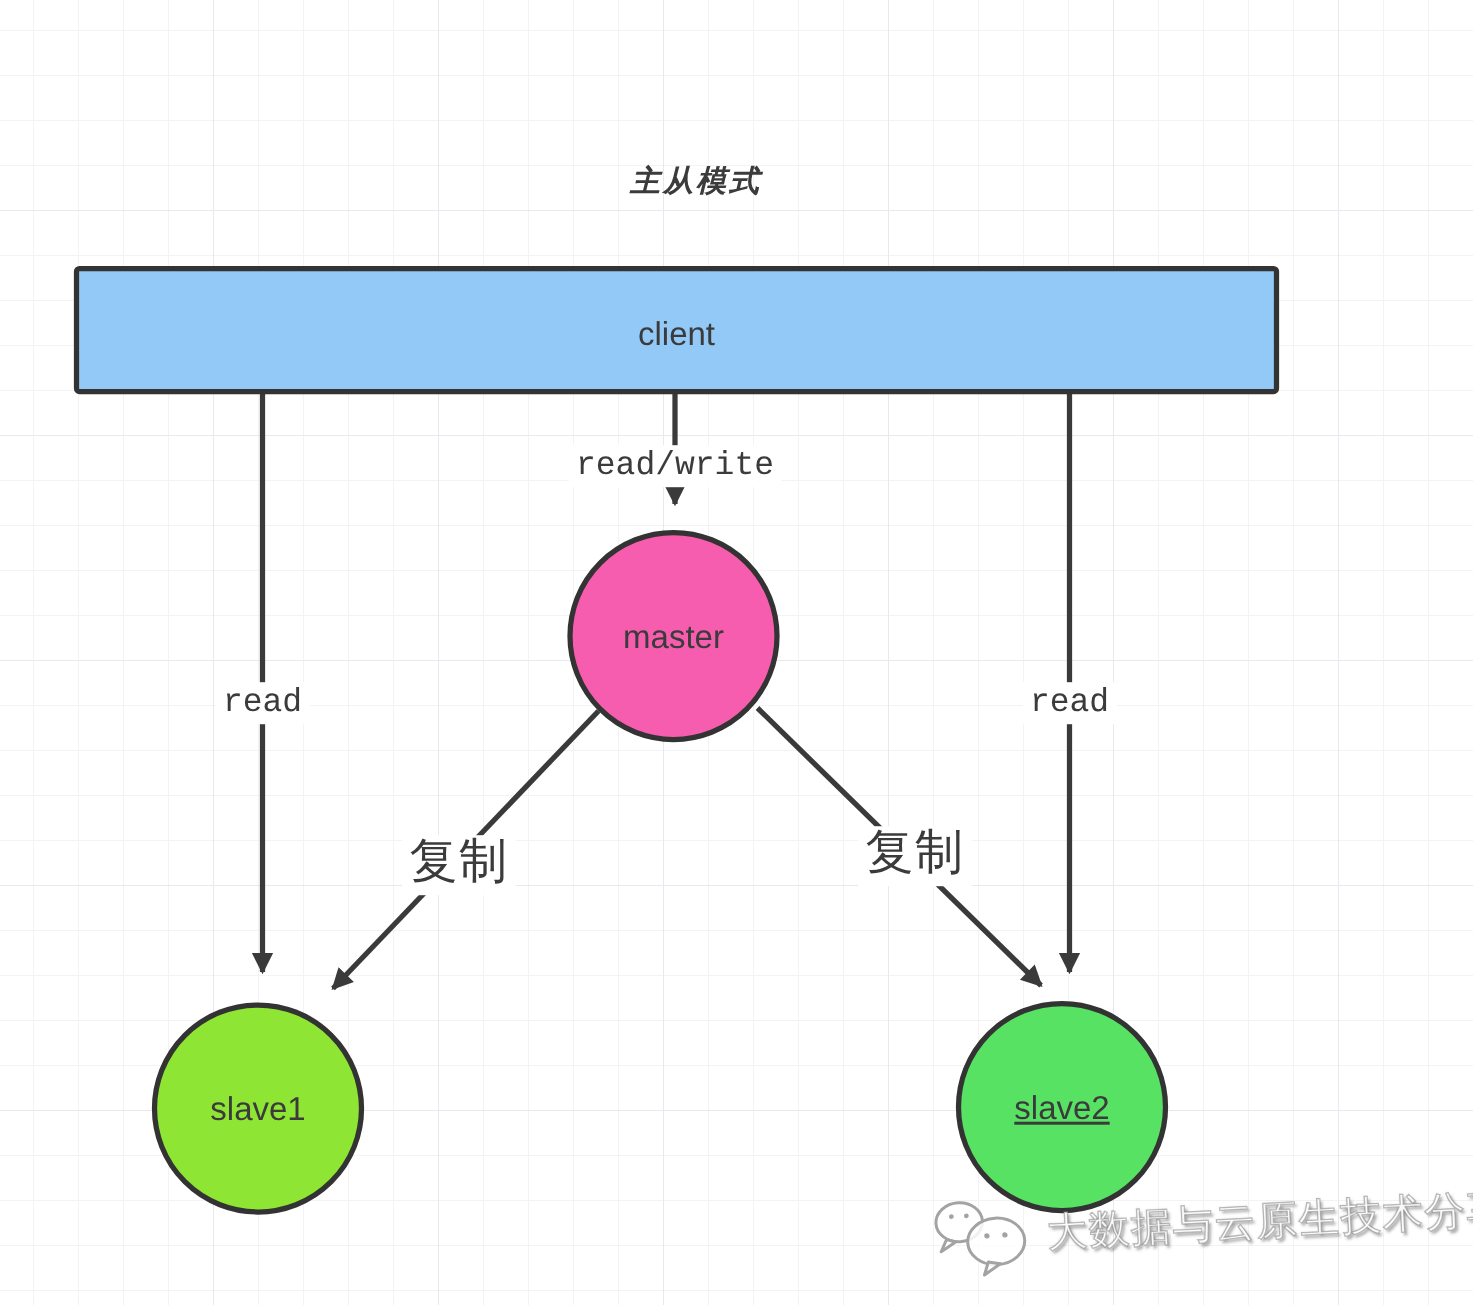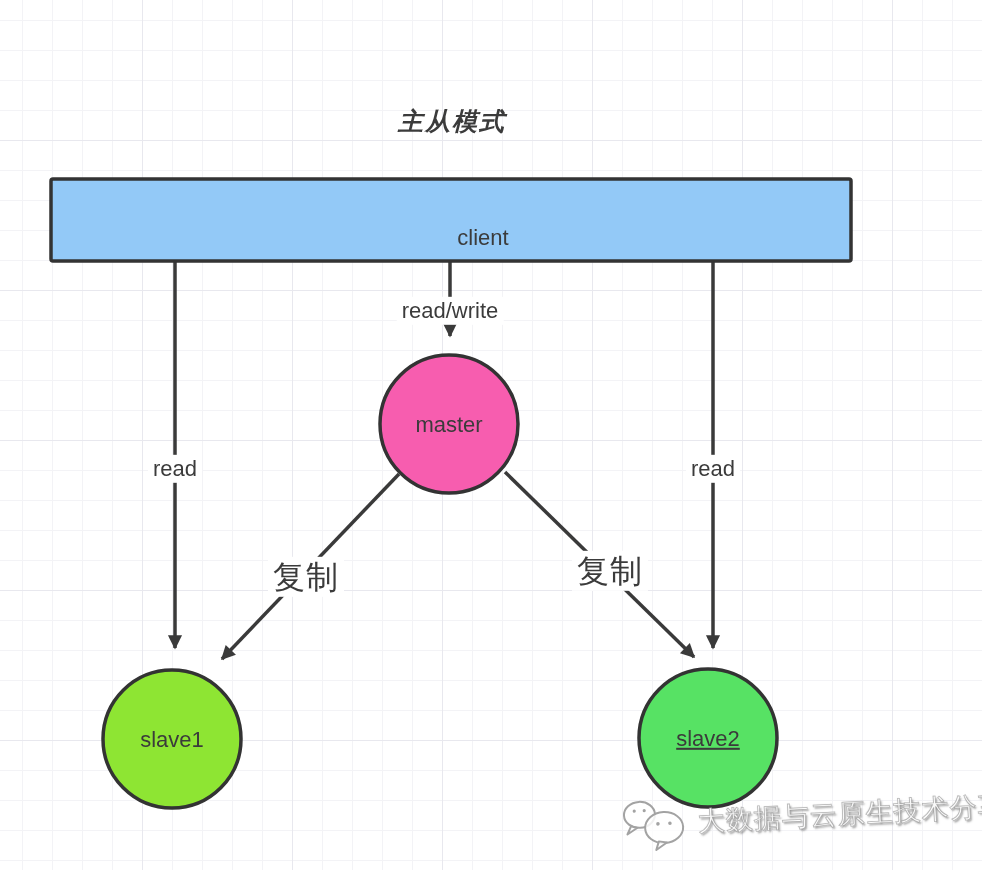--- a/index.html
+++ b/index.html
@@ -32,28 +32,30 @@
 
   .label {
     position: absolute;
     transform: translate(-50%, -50%);
     color: #3B3B3B;
     font-size: 22px;
     white-space: nowrap;
     line-height: 1.2;
   }
   .diagram-title {
-    font-size: 25px;
+    font-size: 20px;
     font-weight: bold;
     font-style: italic;
     letter-spacing: 2px;
+    margin-left: 12px;
   }
   .edge-label {
     background: #ffffff;
     padding: 1px 5px;
+    font-family: Liberation Mono, monospace;
   }
   .edge-label.cn { font-size: 32px; letter-spacing: 1px; }
 
   .node-label { font-size: 22px; }
 
   .watermark {
     position: absolute;
     left: 618px;
     top: 798px;
     display: flex;
@@ -93,21 +95,21 @@
     <line class="edge" x1="505" y1="472" x2="694" y2="657" marker-end="url(#arrowhead)"></line>
 
     <rect class="shape" x="51" y="179" width="800" height="82" rx="2" fill="#93C9F7"></rect>
     <circle class="shape" cx="449" cy="424" r="69" fill="#F75DAF"></circle>
     <circle class="shape" cx="172" cy="739" r="69" fill="#8EE533"></circle>
     <circle class="shape" cx="708" cy="738" r="69" fill="#57E264"></circle>
   </svg>
 
   <div class="label diagram-title" style="left:452px; top:121px;">主从模式</div>
 
-  <div class="label node-label" style="left:451px; top:238px;margin-left:32px;">client</div>
+  <div class="label node-label" style="left:451px; top:223px;">client</div>
   <div class="label node-label" style="left:449px; top:425px;text-align:right;">master</div>
   <div class="label node-label" style="left:172px; top:740px;">slave1</div>
   <div class="label node-label" style="left:708px; top:739px;text-decoration:underline;">slave2</div>
 
   <div class="label edge-label" style="left:450px; top:311px;">read/write</div>
   <div class="label edge-label" style="left:175px; top:469px;">read</div>
   <div class="label edge-label" style="left:713px; top:469px;">read</div>
   <div class="label edge-label cn" style="left:306px; top:577px;">复制</div>
   <div class="label edge-label cn" style="left:610px; top:571px;">复制</div>
 

